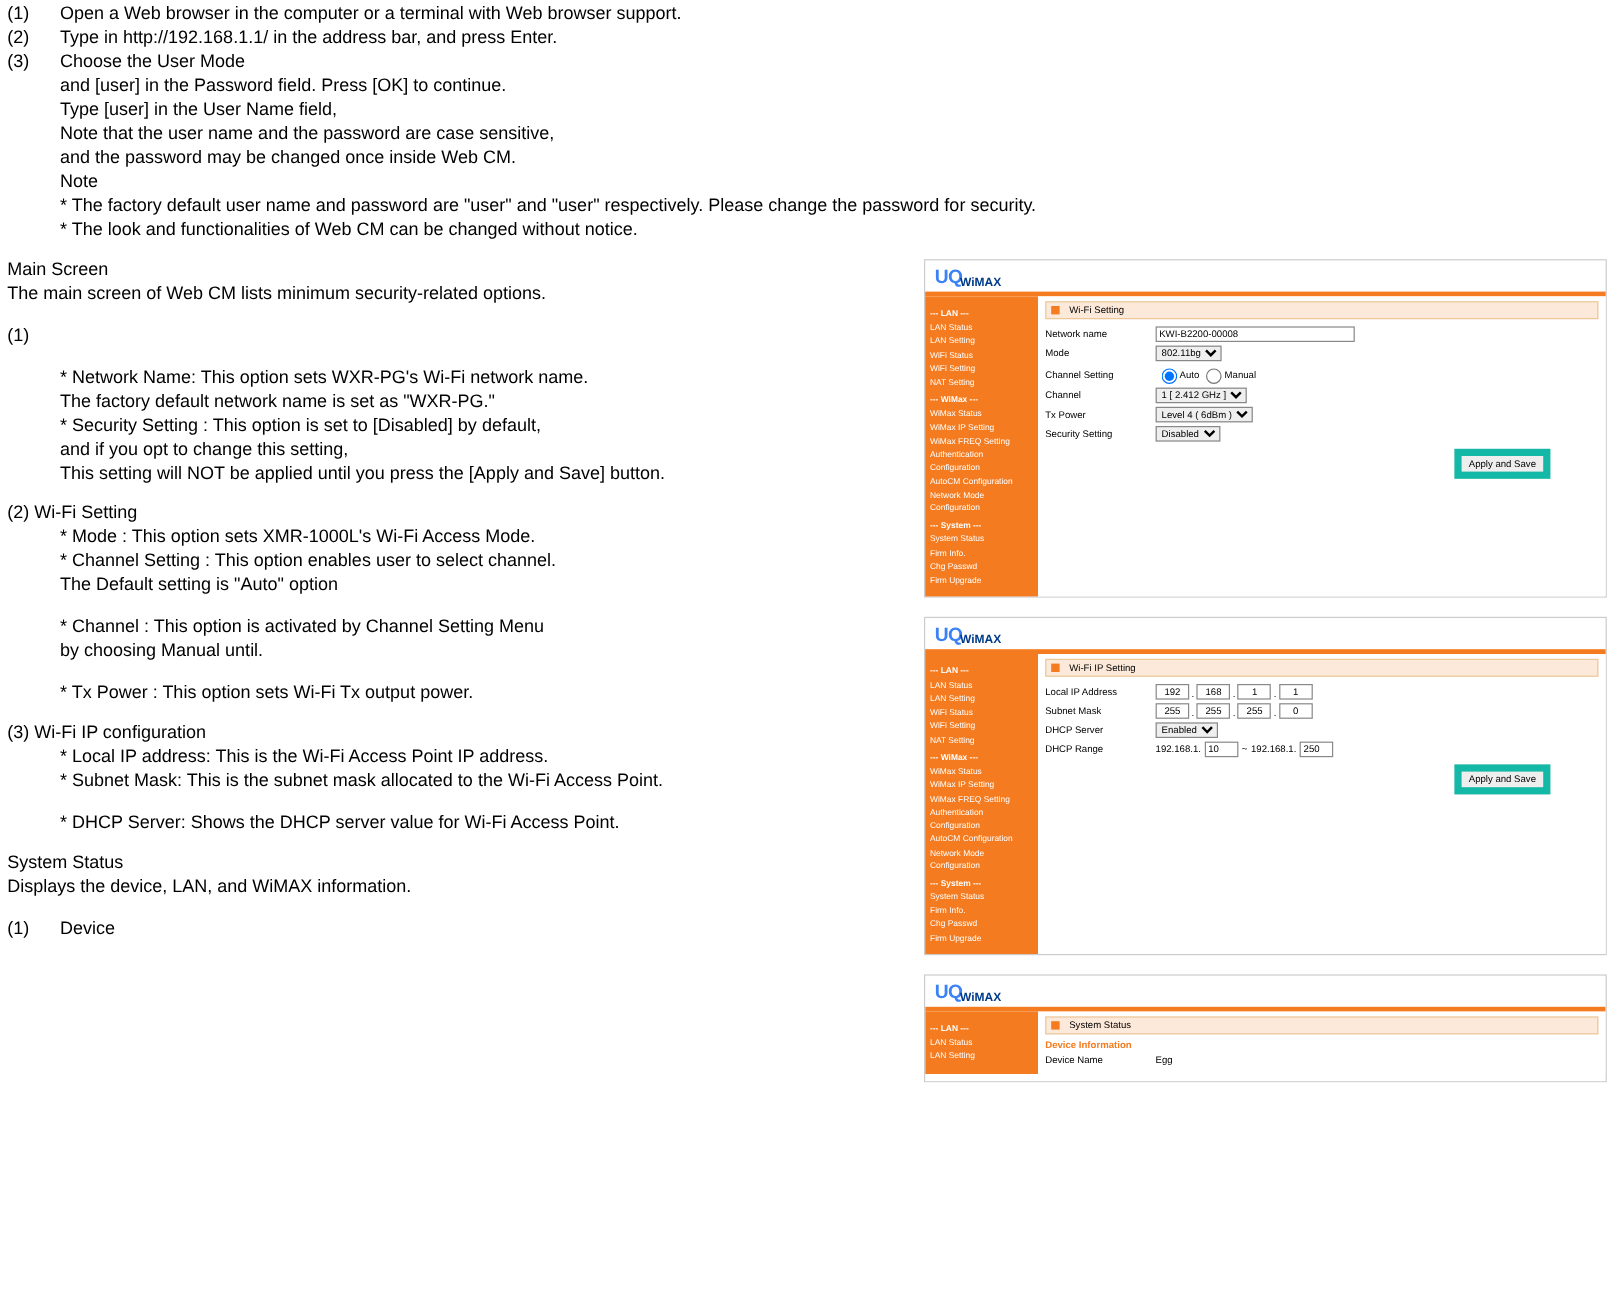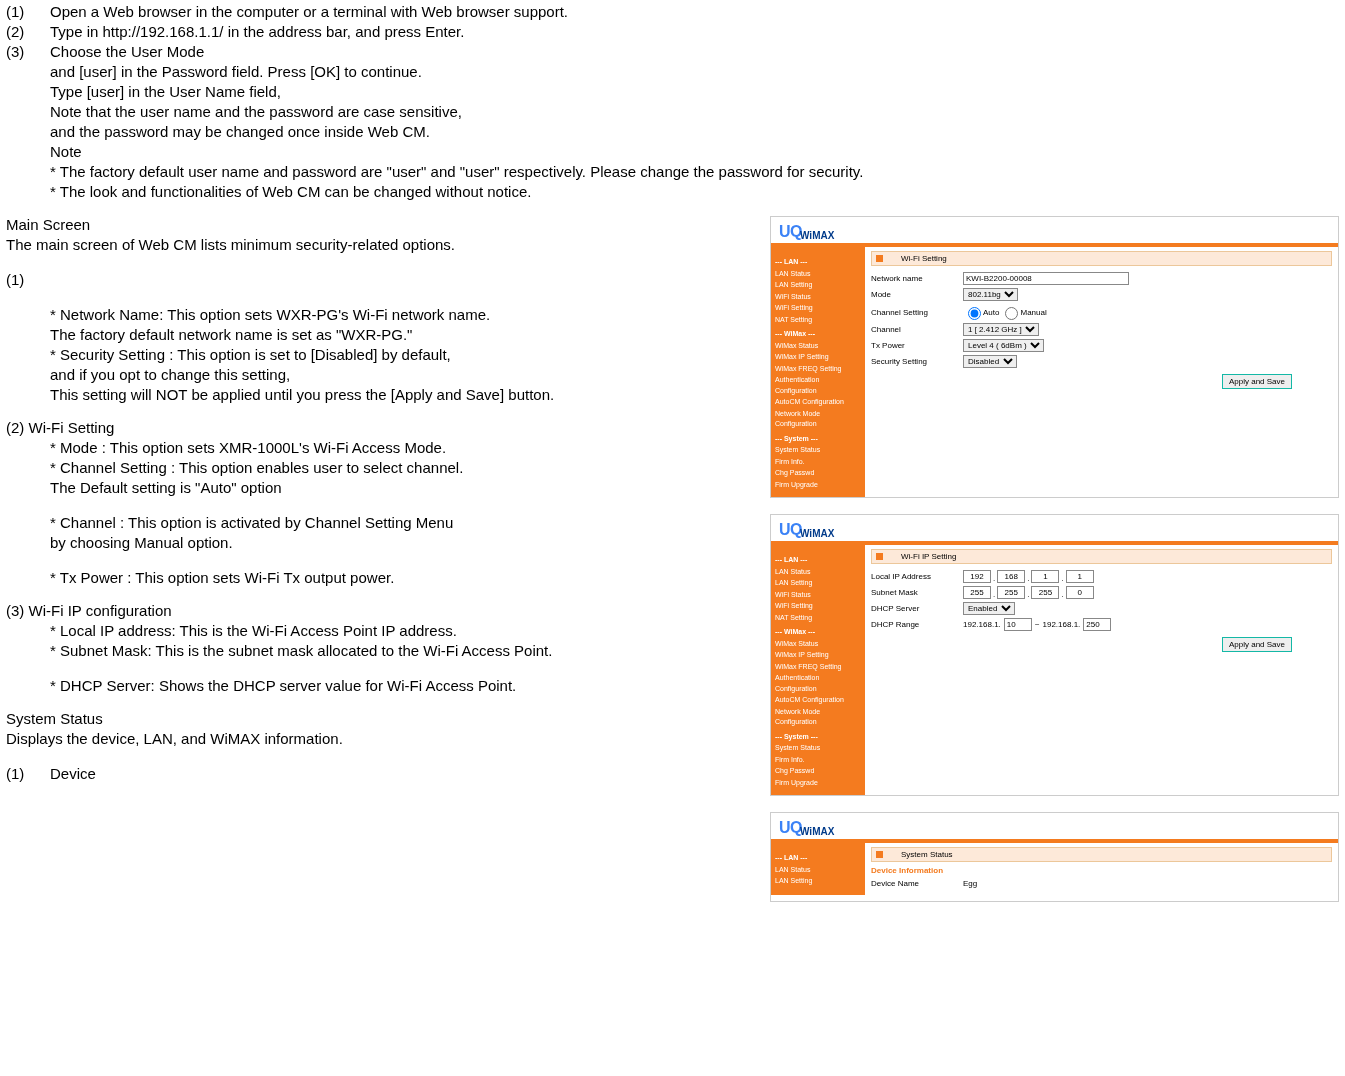--- a/index.html
+++ b/index.html
@@ -16,30 +16,30 @@
 .shot{border:1px solid #ccc;background:#fff;font-size:8px}
 .shot .logo{display:flex;align-items:flex-end;gap:0;padding:6px 8px 2px}
 .logo-uq{font-weight:900;color:#3b82f6;font-size:16px;letter-spacing:-0.5px}
 .logo-wimax{font-weight:700;color:#003a8a;font-size:10px;margin-left:-2px}
 .shot .orange-bar{height:4px;background:#f47b1f}
 .shot-body{display:flex}
 .sidebar{background:#f47b1f;color:#fff;width:86px;padding:6px 4px;font-size:7px;line-height:1.5}
 .sidebar .sec-h{color:#fff;font-weight:700;margin-top:4px}
 .sidebar .item{color:#fff;margin:1px 0}
 .content{flex:1;background:#fff;padding:4px 6px}
-.panel-title{background:#fde9d9;border:1px solid #ecc79a;padding:2px 4px;font-size:8px;display:flex;align-items:center;gap:18px}
+.panel-title{background:#fde9d9;border:1px solid #ecc79a;padding:2px 4px;font-size:8px;display:flex;align-items:center;gap:8px}
 .panel-title .sq{width:7px;height:7px;background:#f47b1f;display:inline-block}
 .form{margin-top:6px}
 .form-row{display:flex;align-items:center;margin:3px 0;font-size:8px}
 .form-row .lbl{width:92px}
 .form-row input[type=text]{font-size:8px;height:11px;border:1px solid #888;padding:0 2px}
 .form-row select{font-size:8px;height:13px;border:1px solid #888}
 .form-row .radio{margin-right:2px}
 .btn-row{display:flex;justify-content:flex-end;margin-top:6px;padding-right:40px}
-.btn{font-size:8px;border:1px solid #14b8a6;background:#eee;padding:2px 6px}
+.btn{font-size:8px;border:6px solid #14b8a6;background:#eee;padding:2px 6px}
 .ip-group{display:flex;gap:2px;align-items:flex-end}
 .ip-group input{width:22px;text-align:center}
 .dhcp-range{display:flex;align-items:center;gap:3px;font-size:8px}
 .dev-h{color:#f47b1f;font-weight:700;font-size:8px;margin:4px 0}
 </style>
 </head>
 <body>
 
 <div class="page">
   <div class="ol-row">
@@ -81,21 +81,21 @@
         <div class="para">This setting will NOT be applied until you press the [Apply and Save] button.</div>
       </div>
 
       <div class="section">(2) Wi-Fi Setting</div>
       <div class="indent">
         <div class="para">* Mode : This option sets XMR-1000L's Wi-Fi Access Mode.</div>
         <div class="para">* Channel Setting : This option enables user to select channel.</div>
         <div class="para">   The Default setting is "Auto" option</div>
         <div style="height:12px"></div>
         <div class="para">* Channel : This option is activated by Channel Setting Menu</div>
-        <div class="para">    by choosing Manual option.</div>
+        <div class="para">    by choosing Manual until.</div>
         <div style="height:12px"></div>
         <div class="para">* Tx Power  : This option sets Wi-Fi Tx output power.</div>
       </div>
 
       <div class="section">(3) Wi-Fi IP configuration</div>
       <div class="indent">
         <div class="para">* Local IP address: This is the Wi-Fi Access Point IP address.</div>
         <div class="para">* Subnet Mask: This is the subnet mask allocated to the Wi-Fi Access Point.</div>
         <div style="height:12px"></div>
         <div class="para">* DHCP Server: Shows the DHCP server value for Wi-Fi Access Point.</div>

